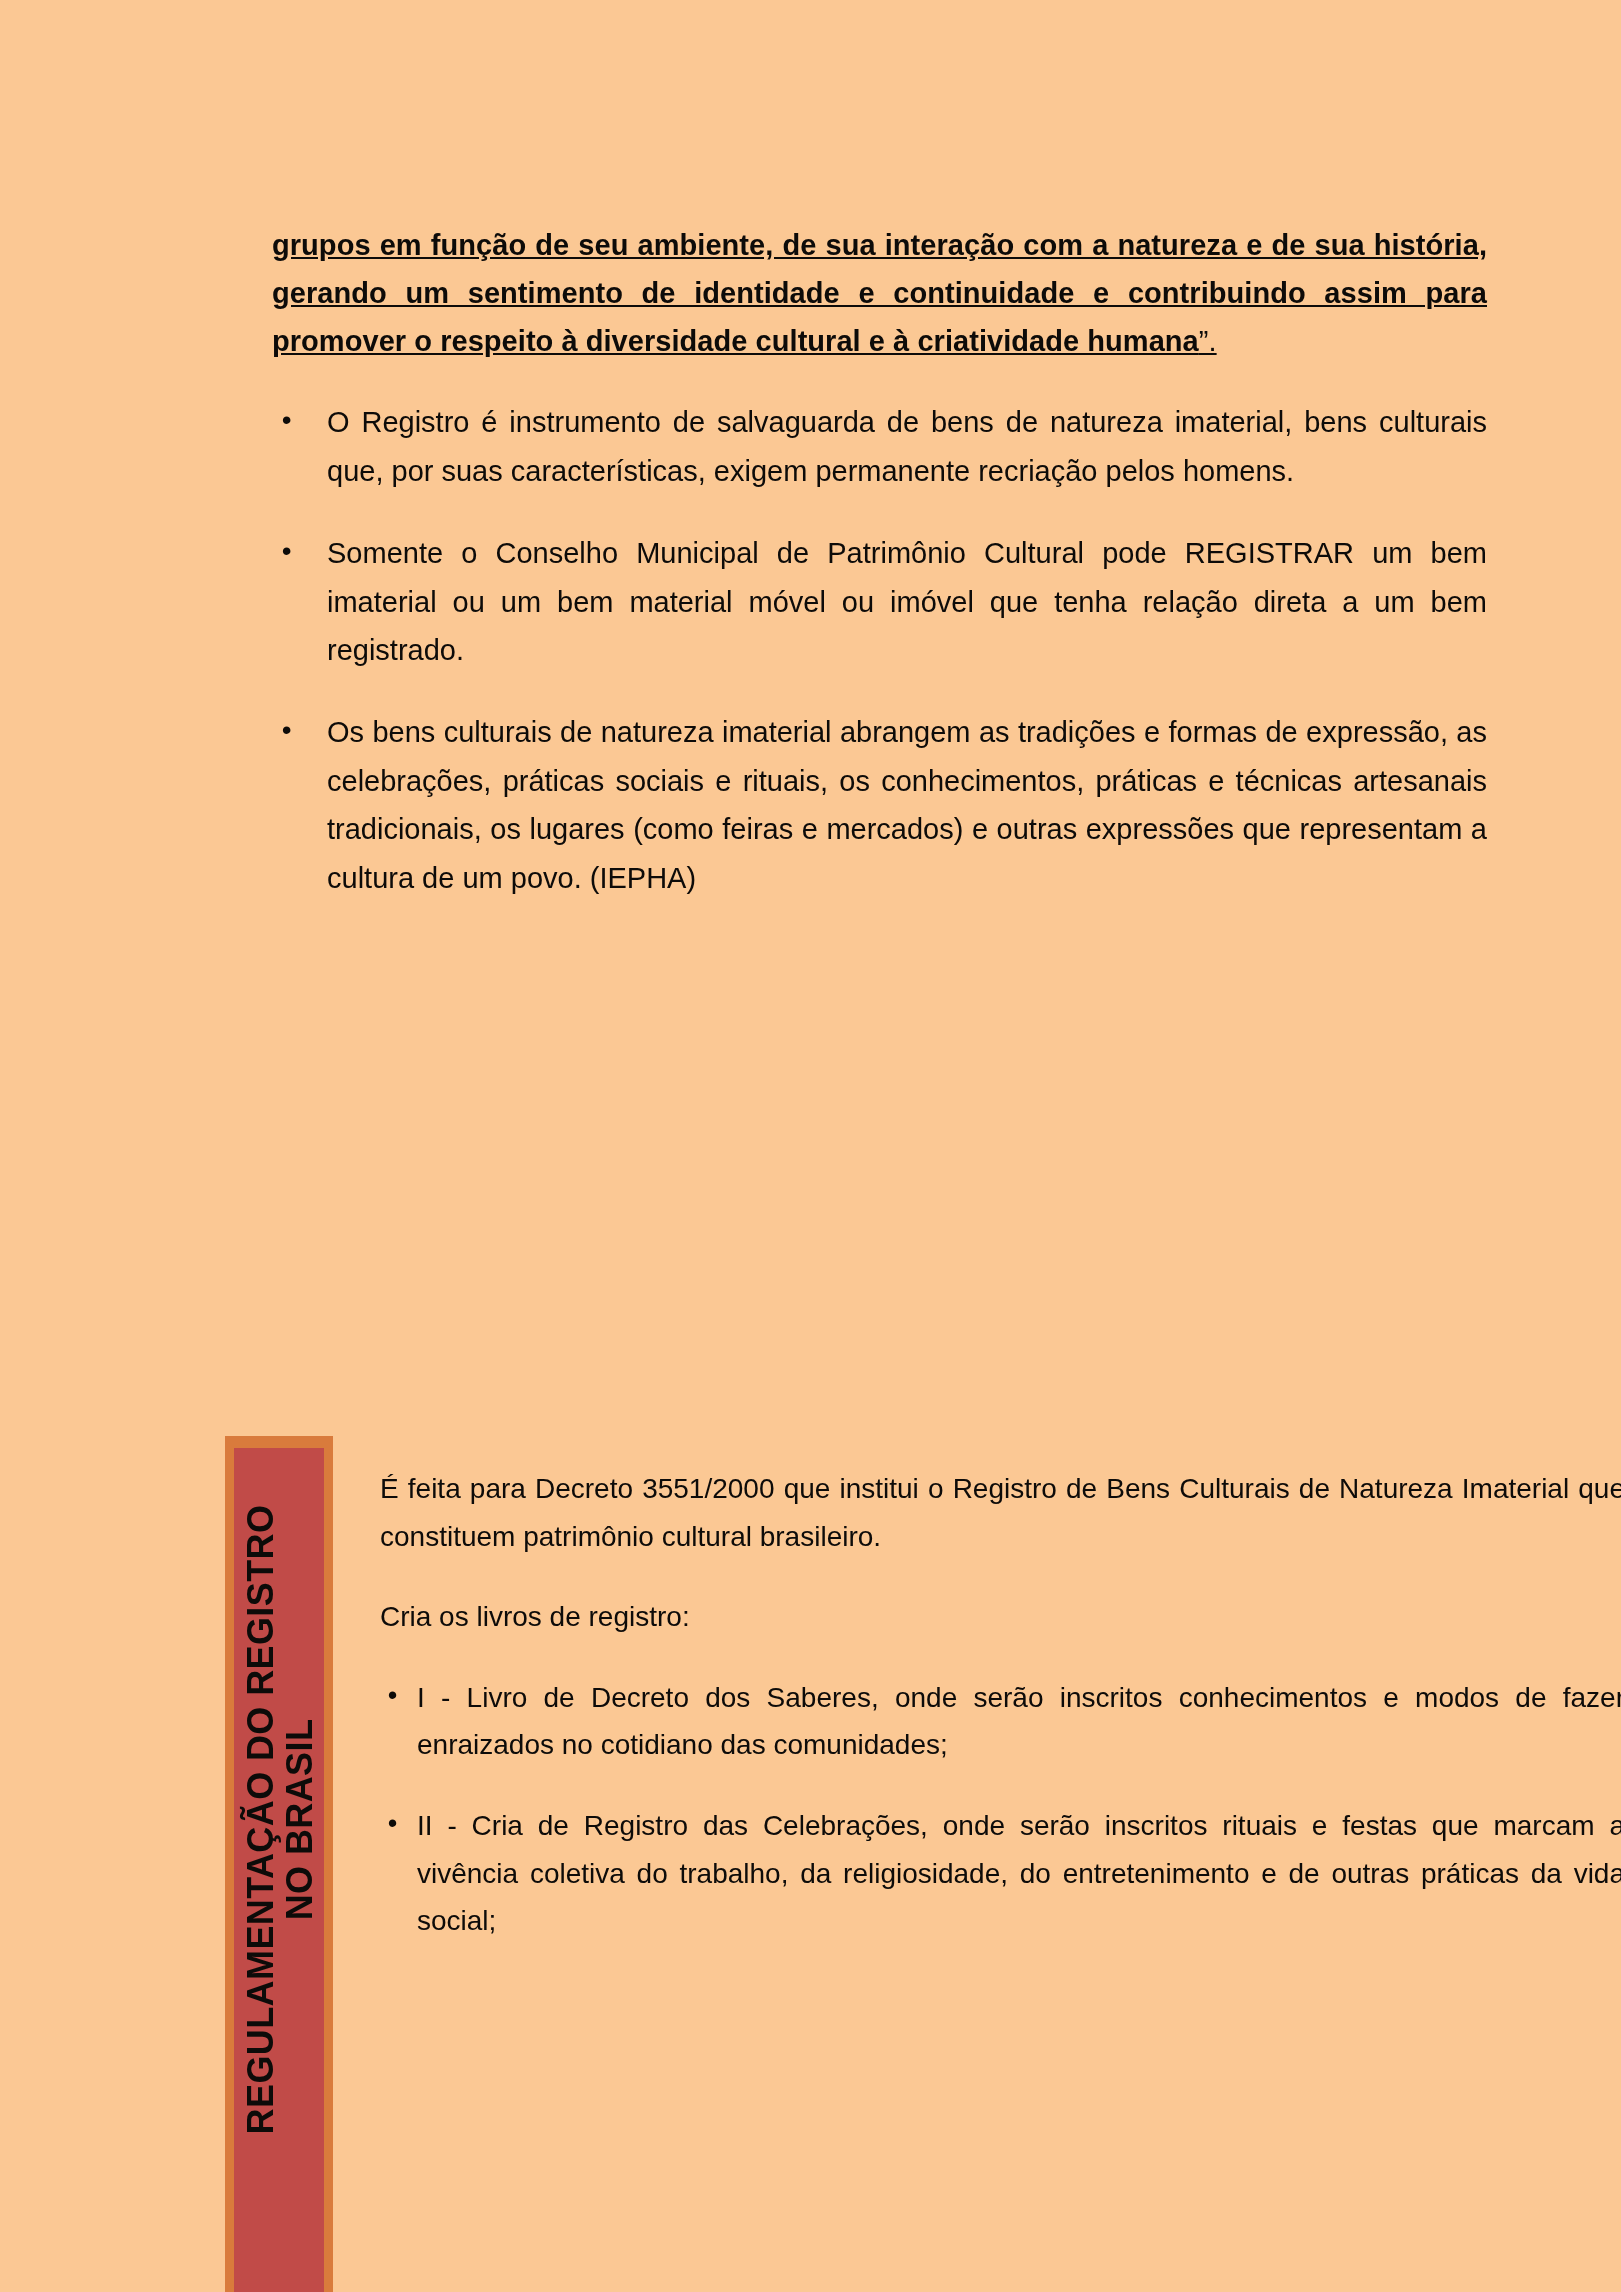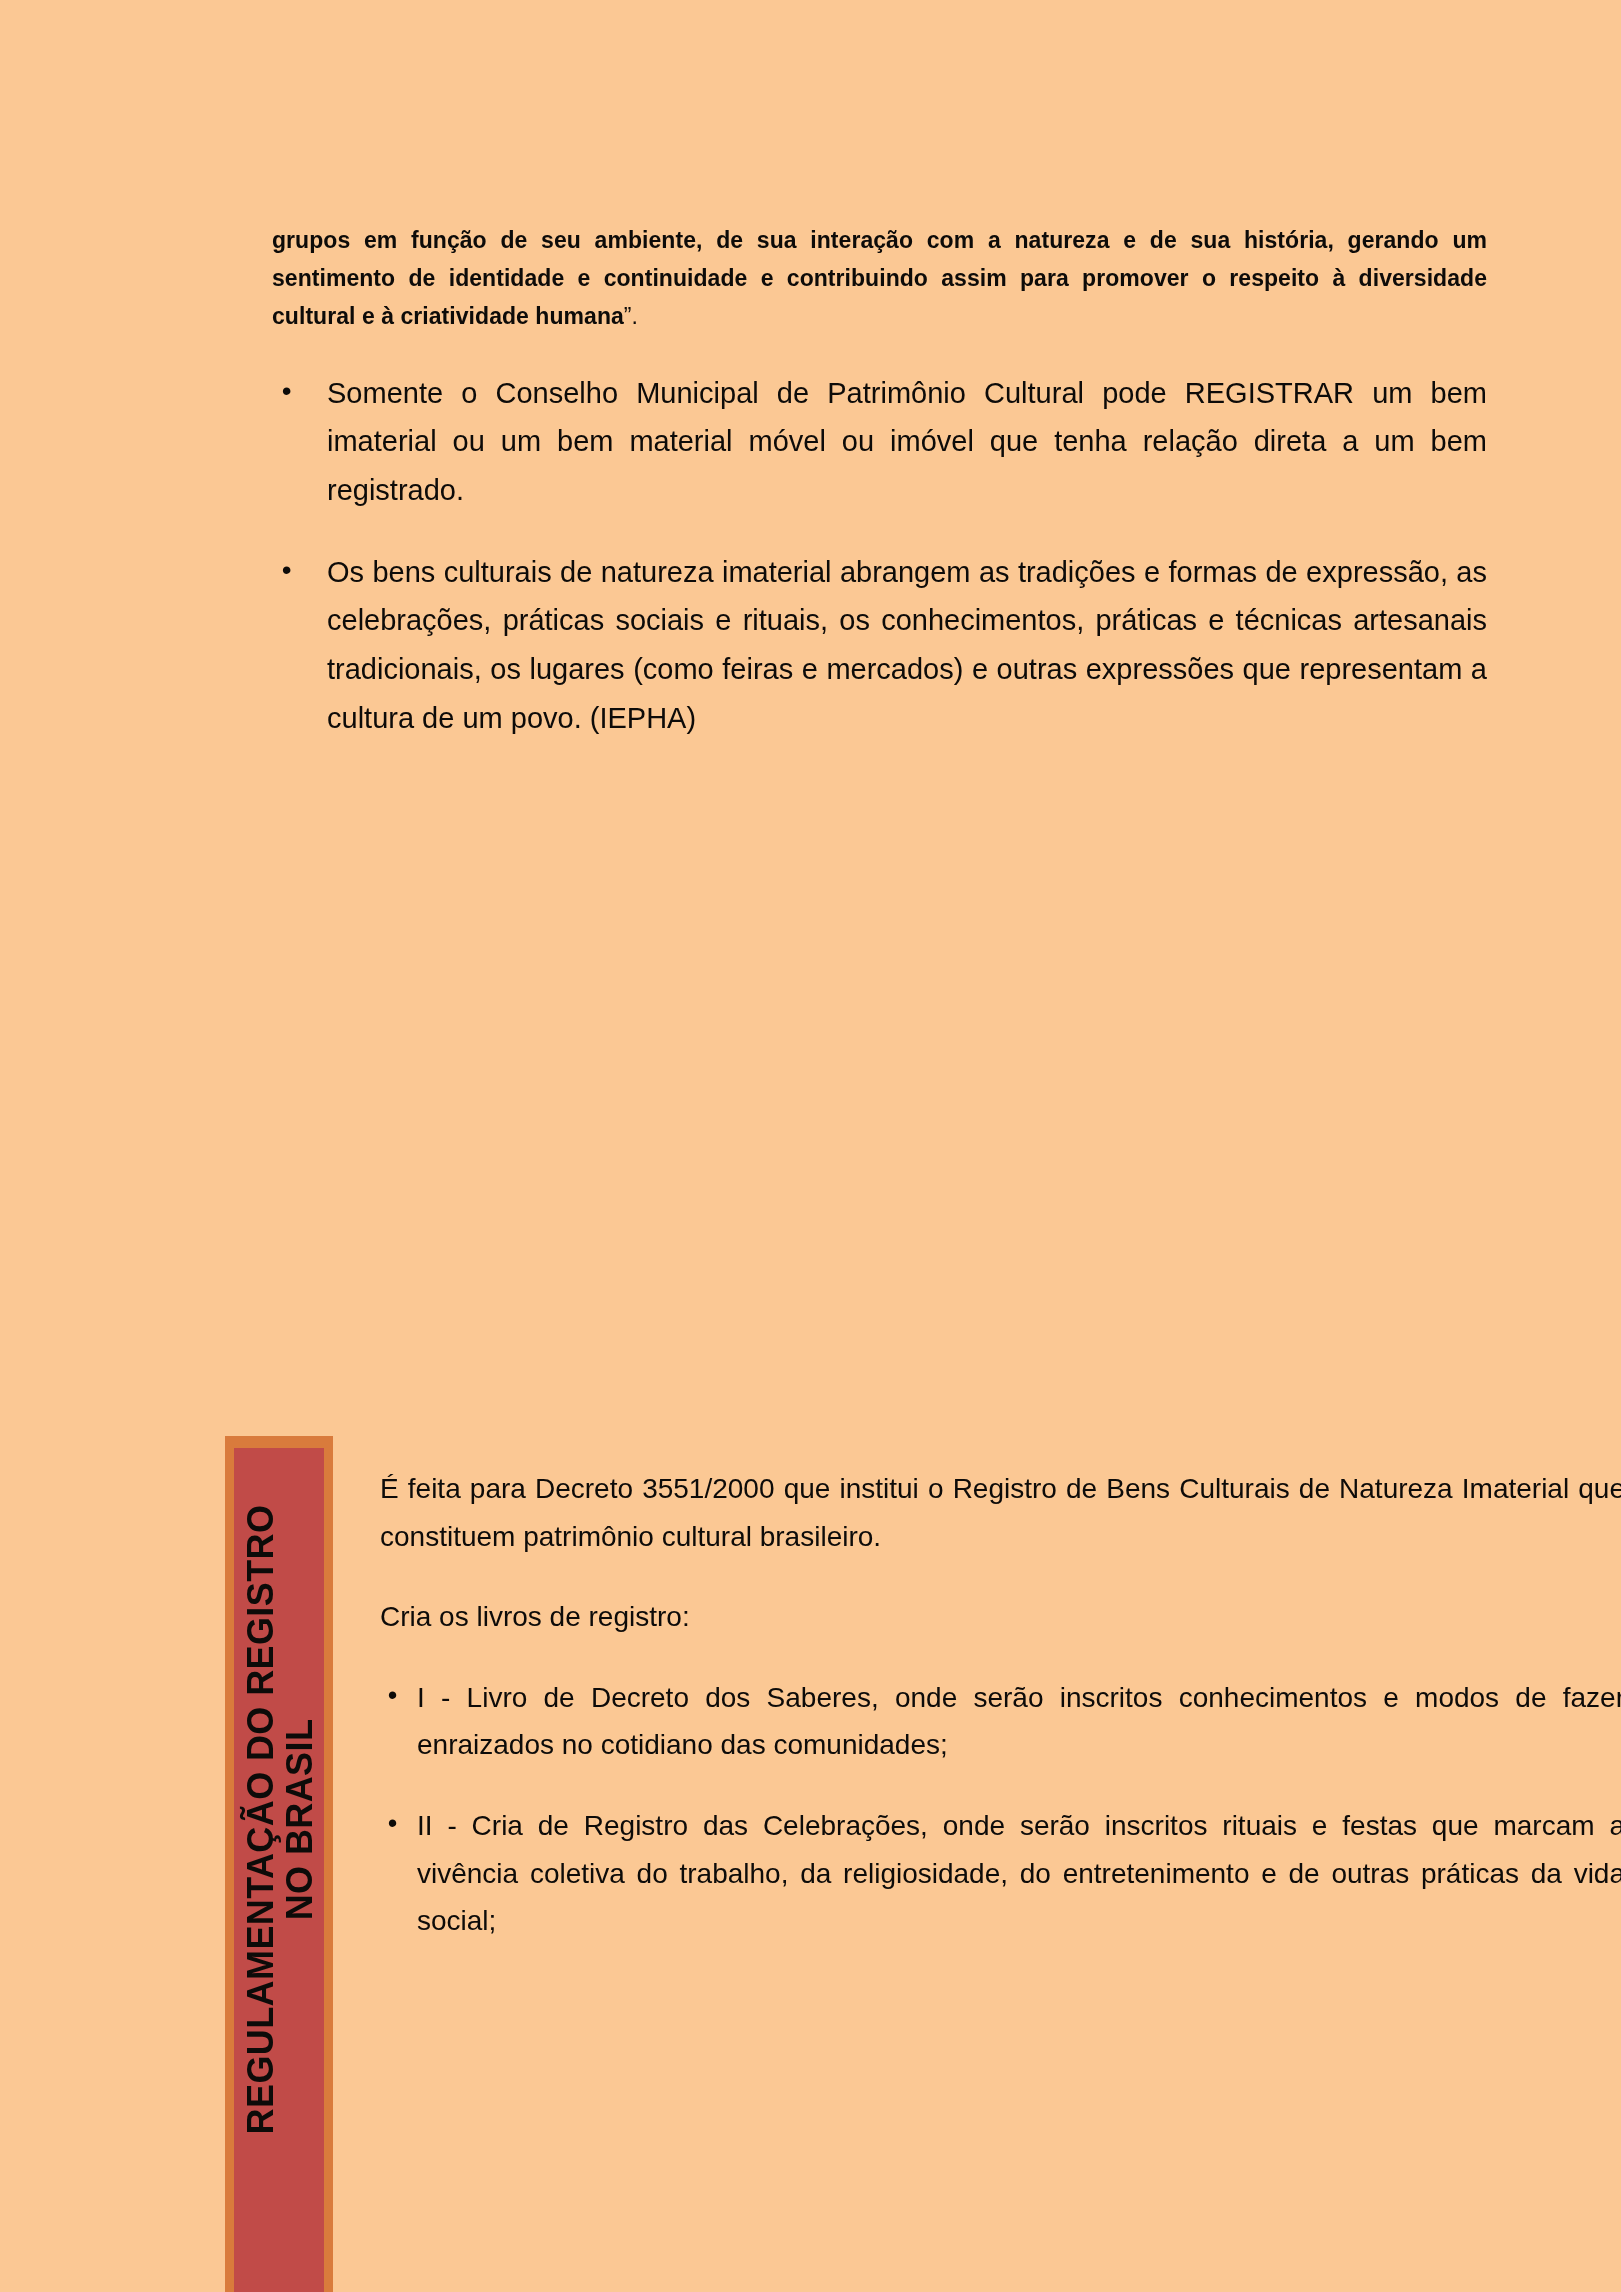--- a/index.html
+++ b/index.html
@@ -24,27 +24,28 @@
   }
 
   .top-block {
     position: absolute;
     left: 272px;
     top: 221px;
     width: 1215px;
   }
 
   .lead-paragraph {
-    font-size: 23px;
+    font-size: 29px;
     font-weight: bold;
     line-height: 1.66;
     text-align: justify;
     text-justify: inter-word;
     margin: 0 0 33px 0;
     letter-spacing: 0.05px;
+    text-decoration: underline;
   }
   .lead-paragraph .closequote {
     font-weight: normal;
   }
 
   ul.bullets {
     list-style: none;
     margin: 0;
     padding: 0;
   }
@@ -157,20 +158,21 @@
 </head>
 <body>
 
 <div class="page">
 
   <section class="top-block">
 
     <p class="lead-paragraph"><span>grupos em função de seu ambiente, de sua interação com a natureza e de sua história, gerando um sentimento de identidade e continuidade e contribuindo assim para promover o respeito à diversidade cultural e à criatividade humana</span><span class="closequote">”.</span></p>
 
     <ul class="bullets">
+      <li><span>O Registro é instrumento de salvaguarda de bens de natureza imaterial, bens culturais que, por suas características, exigem permanente recriação pelos homens.</span></li>
       <li><span>Somente o Conselho Municipal de Patrimônio Cultural pode REGISTRAR um bem imaterial ou um bem material móvel ou imóvel que tenha relação direta a um bem registrado.</span></li>
       <li><span>Os bens culturais de natureza imaterial abrangem as tradições e formas de expressão, as celebrações, práticas sociais e rituais, os conhecimentos, práticas e técnicas artesanais tradicionais, os lugares (como feiras e mercados) e outras expressões que representam a cultura de um povo. (IEPHA)</span></li>
     </ul>
   </section>
 
   <section class="callout">
 
     <div class="vertical-tab">
       <div class="vertical-tab-inner">
         <div class="vertical-title">

